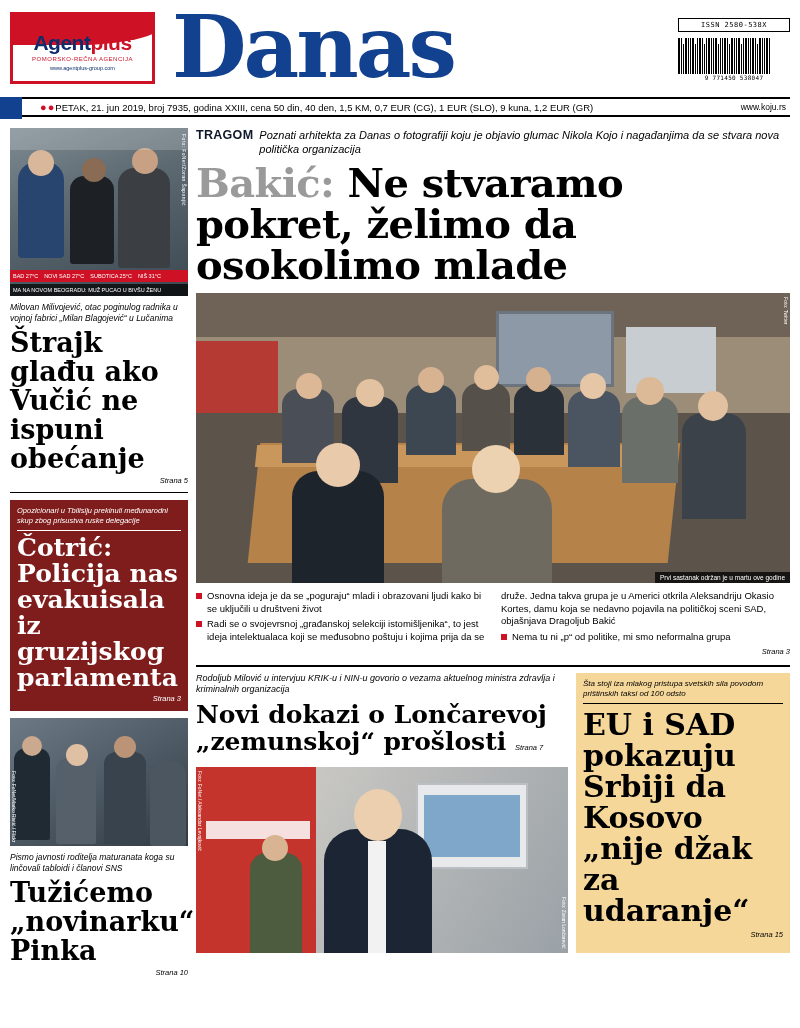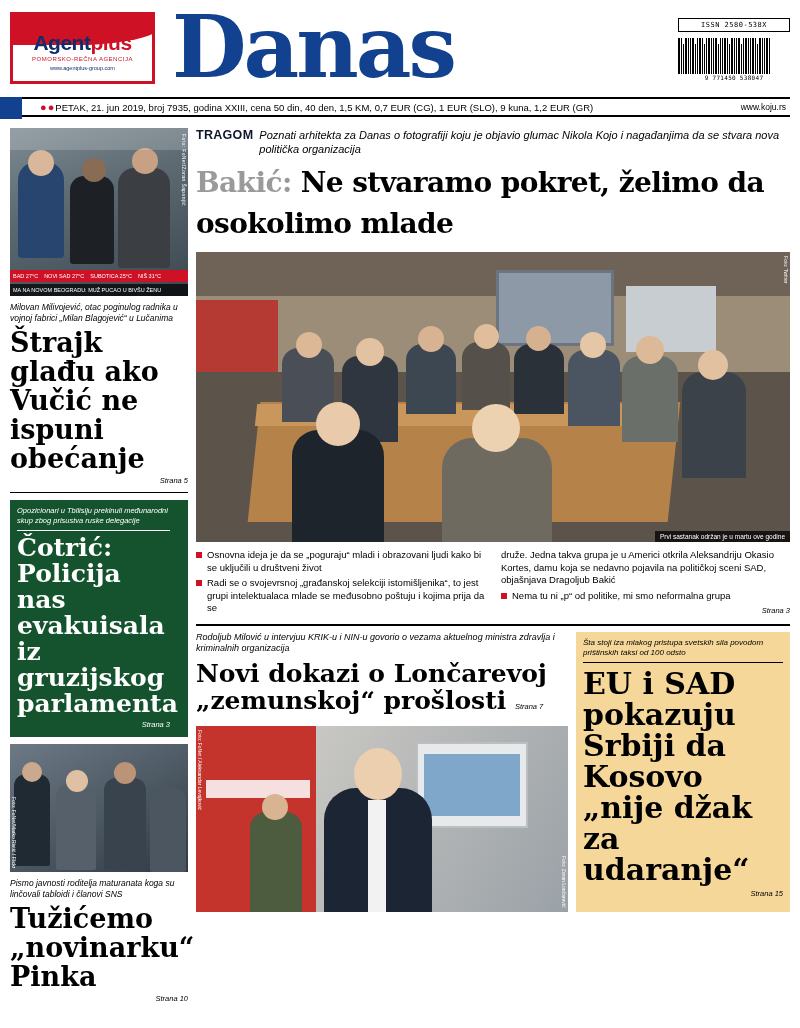--- a/index.html
+++ b/index.html
@@ -88,36 +88,36 @@
   }
   .kicker-it {
     font-size: 8.5px; font-style: italic; line-height: 11px; margin: 6px 0 4px 0; color: #000;
   }
   .headline-left {
     font-family: "DejaVu Serif", serif;
     font-size: 27px; line-height: 29px; font-weight: bold; color: #000;
   }
   .strana { font-size: 7.5px; font-style: italic; text-align: right; margin-top: 3px; }
 
-  .redbox { background: #14532d; color: #fff; padding: 6px 18px 8px 7px; margin-top: 7px; }
+  .redbox { background: #7f1d1d; color: #fff; padding: 6px 7px 8px 7px; margin-top: 7px; }
   .redbox .kick { font-size: 7.5px; font-style: italic; line-height: 10px; border-bottom: 1px solid #fff; padding-bottom: 4px; margin-bottom: 4px;}
   .redbox .hl {
     font-family: "DejaVu Serif", serif; font-weight: bold; font-size: 25px; line-height: 26px;
   }
   .redbox .strana { color: #fff; }
 
   .hr-thin { border-top: 1px solid #000; margin: 7px 0 0 0; }
 
   
   .tragom-line { display: flex; align-items: flex-start; gap: 6px; }
   .tragom-tag { color: #0f172a; font-weight: bold; font-size: 12.5px; letter-spacing: 0.3px; white-space: nowrap; }
   .tragom-txt { font-size: 11px; font-style: italic; line-height: 14px; color: #000; }
   .main-headline {
     font-family: "DejaVu Serif", serif; font-weight: bold;
-    font-size: 28px; line-height: 41px; color: #000; margin-top: 6px; letter-spacing: -0.6px;
+    font-size: 40px; line-height: 41px; color: #000; margin-top: 6px; letter-spacing: -0.6px;
   }
   .main-headline .grey { color: #9a9a9a; }
 
   .main-photo { margin-top: 8px; position: relative; height: 290px; background: #6d665e; overflow: hidden; }
   .main-photo .cap {
     position: absolute; right: 0; bottom: 0; background: rgba(0,0,0,.75); color: #fff;
     font-size: 6.5px; padding: 2px 5px;
   }
   .main-photo .cr { position: absolute; right: 1px; top: 4px; font-size: 5px; color: #fff; writing-mode: vertical-rl; }
 
@@ -325,21 +325,21 @@
         <div class="ph-fig" style="left:120px;top:150px;width:44px;height:44px;background:#e9cbab;border-radius:50%;"></div>
         <div class="ph-fig" style="left:246px;top:186px;width:110px;height:104px;background:#6e6a60;border-radius:30px 30px 0 0;"></div>
         <div class="ph-fig" style="left:276px;top:152px;width:48px;height:48px;background:#edd2b2;border-radius:50%;"></div>
         <div class="cr">Foto: Twitter</div>
         <div class="cap">Prvi sastanak održan je u martu ove godine</div>
       </div>
 
       <div class="bullets">
         <div class="bcol">
           <p>Osnovna ideja je da se „poguraju“ mladi i obrazovani ljudi kako bi se uključili u društveni život</p>
-          <p>Radi se o svojevrsnoj „građanskoj selekciji istomišljenika“, to jest grupi intelektualaca mlade se međusobno poštuju i kojima prija da se</p>
+          <p>Radi se o svojevrsnoj „građanskoj selekciji istomišljenika“, to jest ideja intelektualaca koji se međusobno poštuju i kojima prija da se</p>
         </div>
         <div class="bcol">
           <p class="nb">druže. Jedna takva grupa je u Americi otkrila Aleksandriju Okasio Kortes, damu koja se nedavno pojavila na političkoj sceni SAD, objašnjava Dragoljub Bakić</p>
           <p>Nema tu ni „p“ od politike, mi smo neformalna grupa</p>
           <div class="strana">Strana 3</div>
         </div>
       </div>
 
       <div class="rule-blk"></div>
 

